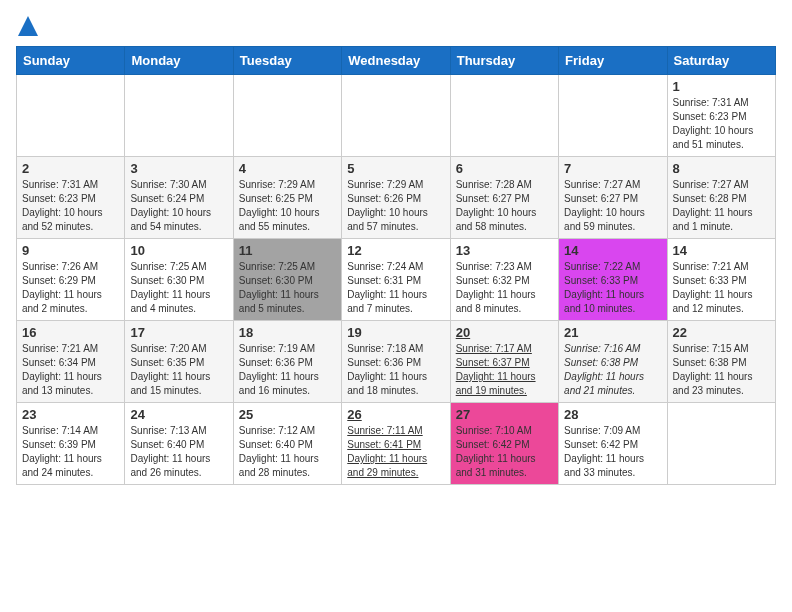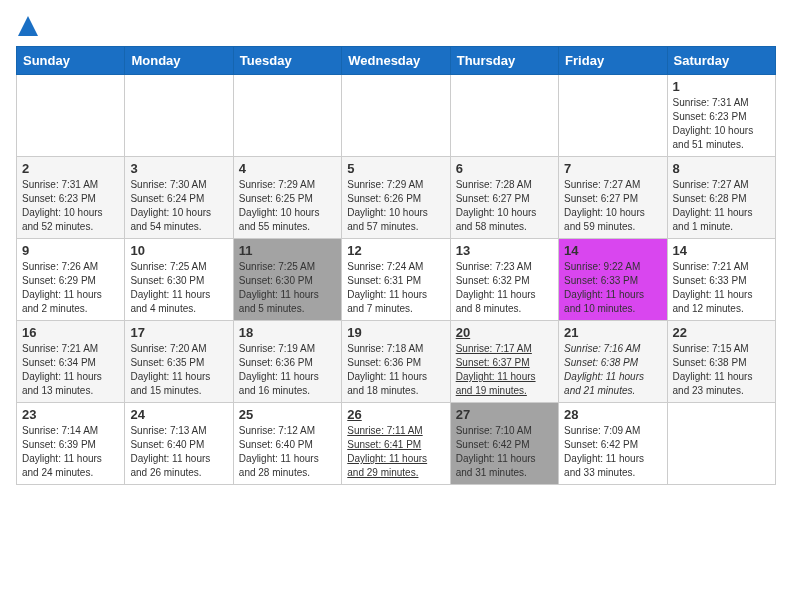--- a/index.html
+++ b/index.html
@@ -214,21 +214,21 @@
         </td>
         <td style="background: rgb(255, 255, 255); min-height: 80px;">
           <span class="day-num">13</span>
           <div class="day-info" style="white-space: pre-line;">Sunrise: 7:23 AM
 Sunset: 6:32 PM
 Daylight: 11 hours
 and 8 minutes.</div>
         </td>
         <td style="background: #d946ef; min-height: 80px;">
           <span class="day-num">14</span>
-          <div class="day-info" style="white-space: pre-line;">Sunrise: 9:22 AM
+          <div class="day-info" style="white-space: pre-line;">Sunrise: 7:22 AM
 Sunset: 6:33 PM
 Daylight: 11 hours
 and 10 minutes.</div>
         </td>
         <td style="background: rgb(255, 255, 255); min-height: 80px;">
           <span class="day-num">14</span>
           <div class="day-info" style="white-space: pre-line;">Sunrise: 7:21 AM
 Sunset: 6:33 PM
 Daylight: 11 hours
 and 12 minutes.</div>
@@ -307,21 +307,21 @@
 Daylight: 11 hours
 and 28 minutes.</div>
         </td>
         <td style="background: rgb(255, 255, 255); min-height: 80px; text-decoration: underline;">
           <span class="day-num">26</span>
           <div class="day-info" style="white-space: pre-line;">Sunrise: 7:11 AM
 Sunset: 6:41 PM
 Daylight: 11 hours
 and 29 minutes.</div>
         </td>
-        <td style="background: #a3a3a3; min-height: 80px;">
+        <td style="background: #ec4899; min-height: 80px;">
           <span class="day-num">27</span>
           <div class="day-info" style="white-space: pre-line;">Sunrise: 7:10 AM
 Sunset: 6:42 PM
 Daylight: 11 hours
 and 31 minutes.</div>
         </td>
         <td style="background: rgb(255, 255, 255); min-height: 80px;">
           <span class="day-num">28</span>
           <div class="day-info" style="white-space: pre-line;">Sunrise: 7:09 AM
 Sunset: 6:42 PM

